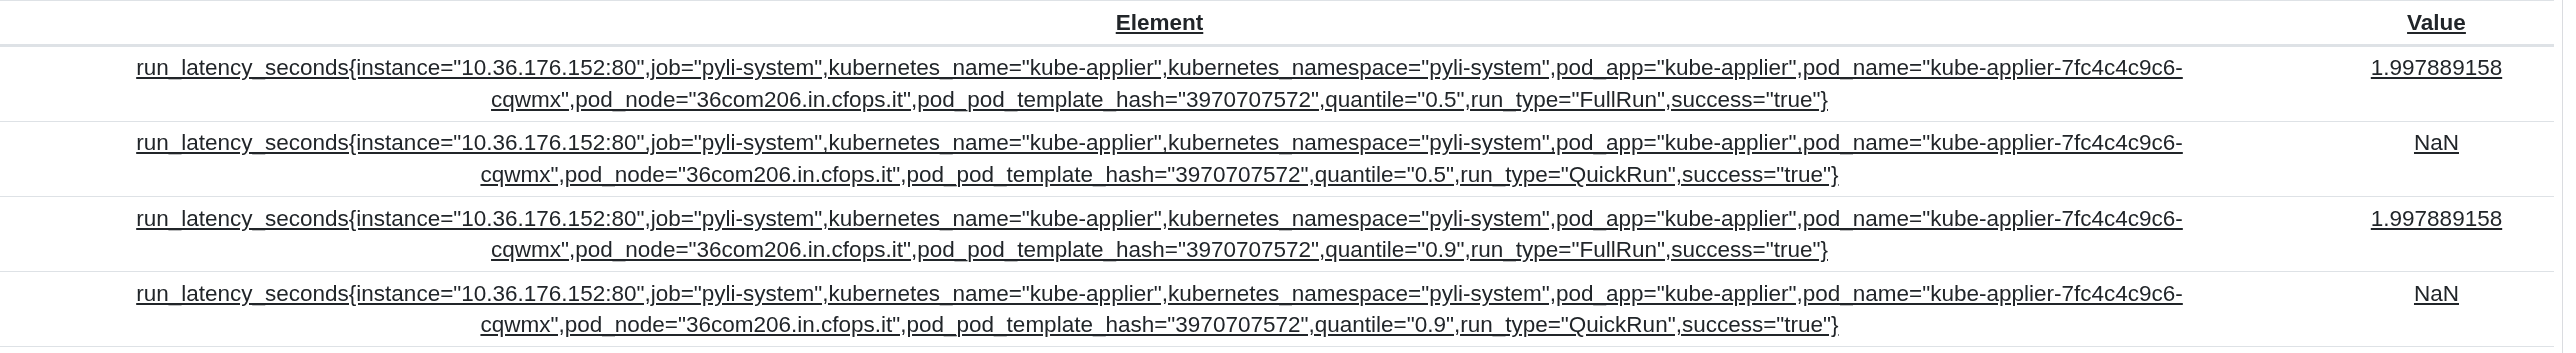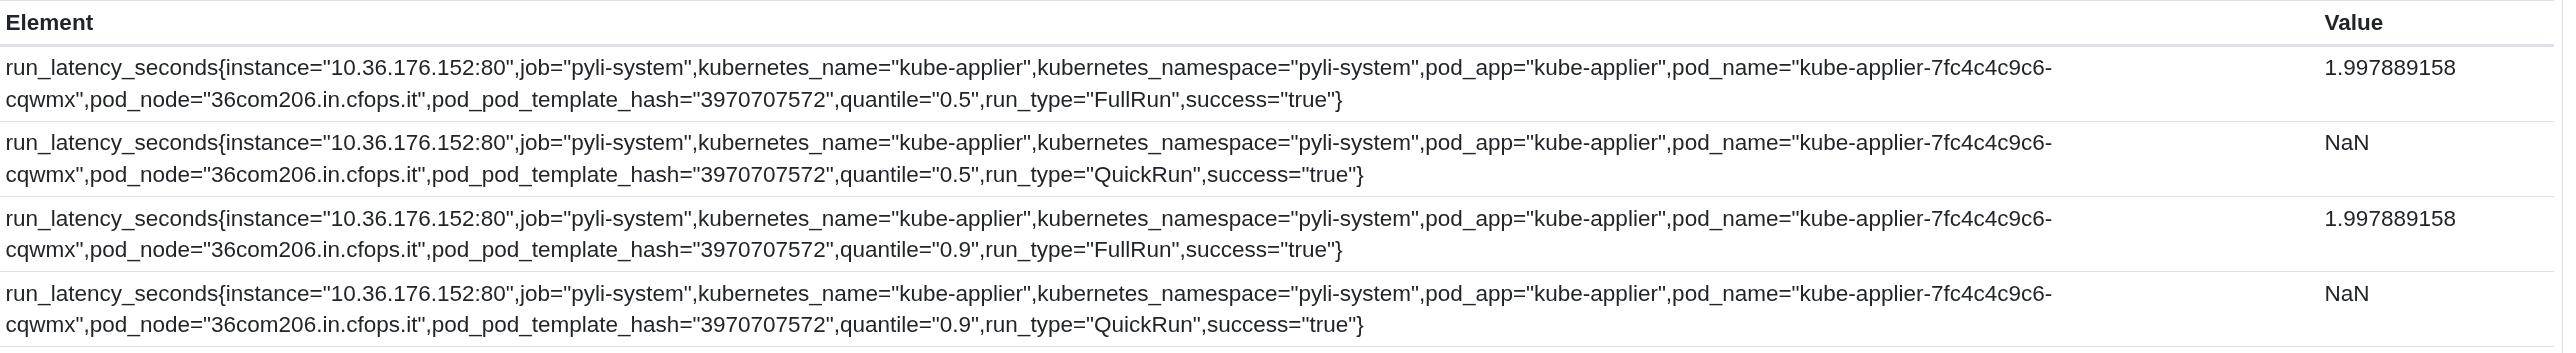--- a/index.html
+++ b/index.html
@@ -20,26 +20,27 @@
   .console {
     width: 2554px;
   }
   table.result-table {
     width: 100%;
     border-collapse: collapse;
     table-layout: fixed;
   }
   .result-table th,
   .result-table td {
-    text-align: left;
+    text-align: center;
     vertical-align: top;
     padding: 5.6px 5.6px;
     border-top: 1.6px solid #dee2e6;
     overflow-wrap: break-word;
     word-wrap: break-word;
+    text-decoration: underline;
   }
   .result-table thead th {
     font-weight: bold;
     border-bottom: 3.2px solid #dee2e6;
   }
   .result-table tbody tr:last-child td {
     border-bottom: 1.6px solid #dee2e6;
   }
   .col-value {
     width: 235px;

